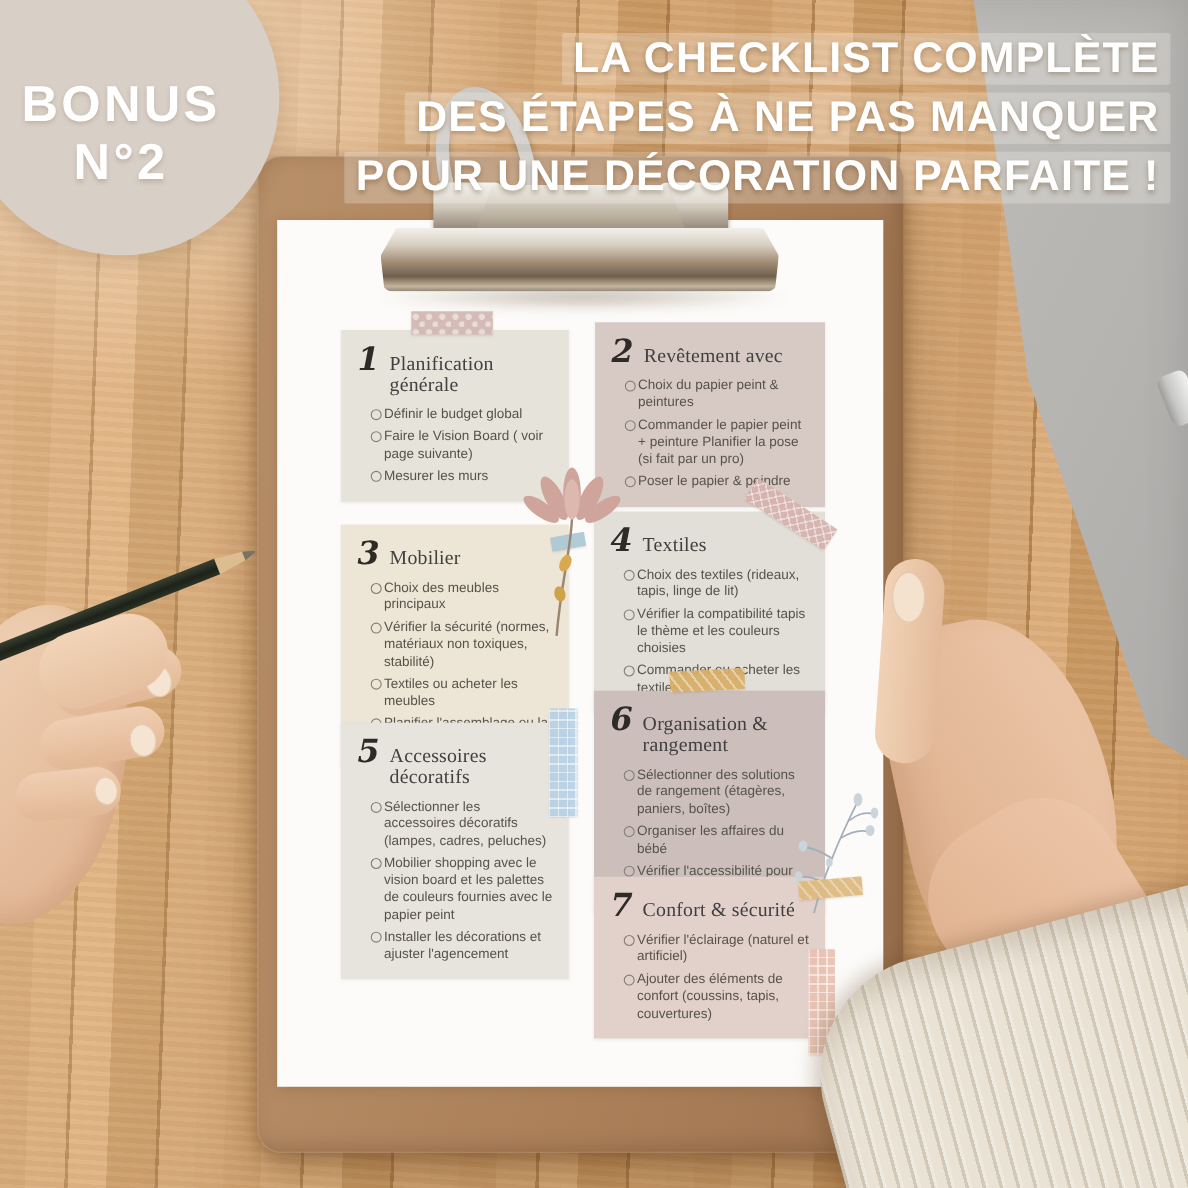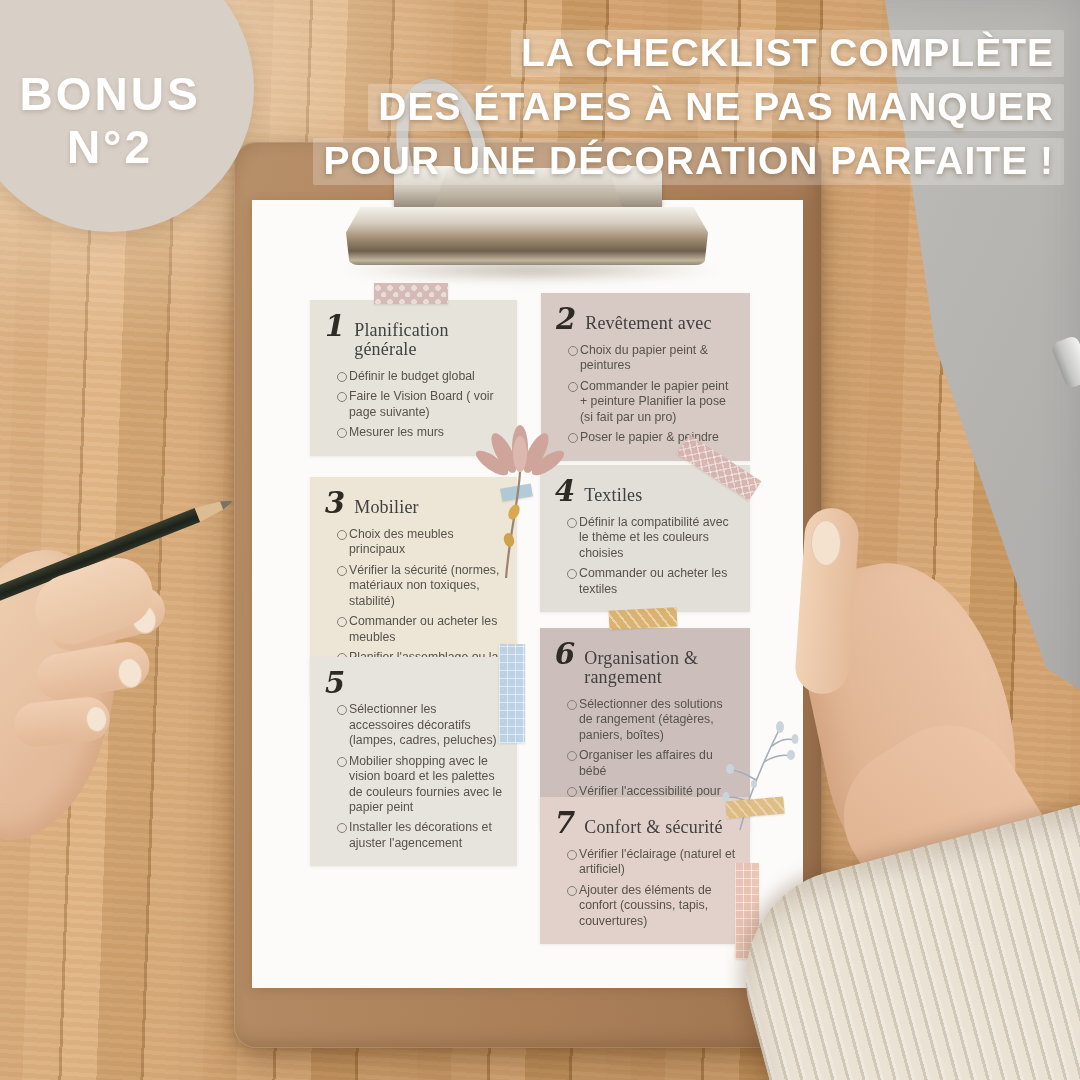--- a/index.html
+++ b/index.html
@@ -218,49 +218,54 @@
       <li class="item">
           <span class="cb"></span>
           <span class="txt">Choix des meubles principaux</span>
         </li>
       <li class="item">
           <span class="cb"></span>
           <span class="txt">Vérifier la sécurité (normes, matériaux non toxiques, stabilité)</span>
         </li>
       <li class="item">
           <span class="cb"></span>
-          <span class="txt">Commander ou acheter les meubles</span>
+          <span class="txt">Textiles ou acheter les meubles</span>
         </li>
       <li class="item">
           <span class="cb"></span>
           <span class="txt">Planifier l'assemblage ou la livraison</span>
         </li>
     </ul>
   </section>
 
   <section class="card card4">
     <header class="card-head">
       <span class="num">4</span>
       <h2 class="card-title">Textiles</h2>
     </header>
     <ul class="items">
       <li class="item">
           <span class="cb"></span>
-          <span class="txt">Définir la compatibilité avec le thème et les couleurs choisies</span>
+          <span class="txt">Choix des textiles (rideaux, tapis, linge de lit)</span>
+        </li>
+      <li class="item">
+          <span class="cb"></span>
+          <span class="txt">Vérifier la compatibilité tapis le thème et les couleurs choisies</span>
         </li>
       <li class="item">
           <span class="cb"></span>
           <span class="txt">Commander ou acheter les textiles</span>
         </li>
     </ul>
   </section>
 
   <section class="card card5">
     <header class="card-head">
       <span class="num">5</span>
+      <h2 class="card-title">Accessoires décoratifs</h2>
     </header>
     <ul class="items">
       <li class="item">
           <span class="cb"></span>
           <span class="txt">Sélectionner les accessoires décoratifs (lampes, cadres, peluches)</span>
         </li>
       <li class="item">
           <span class="cb"></span>
           <span class="txt">Mobilier shopping avec le vision board et les palettes de couleurs fournies avec le papier peint</span>
         </li>

